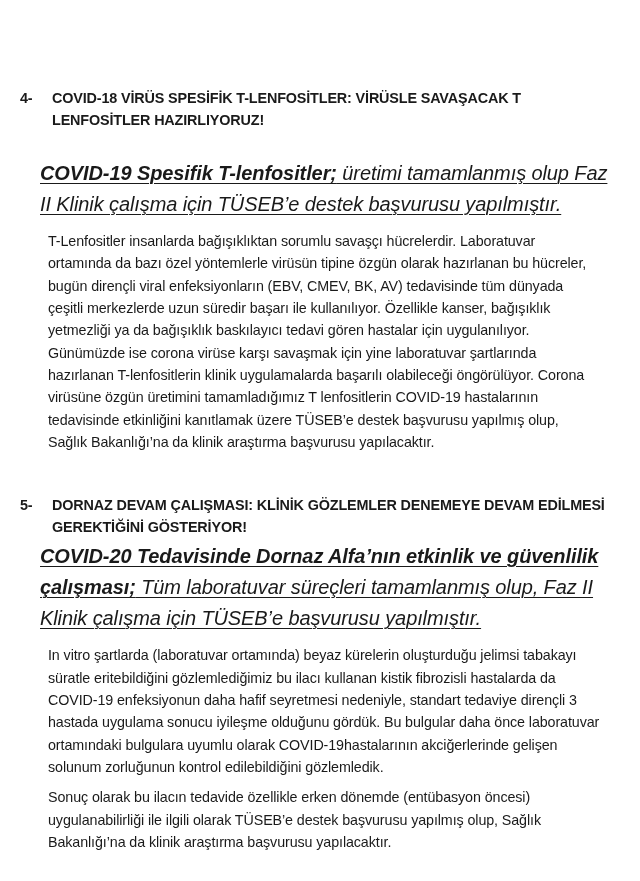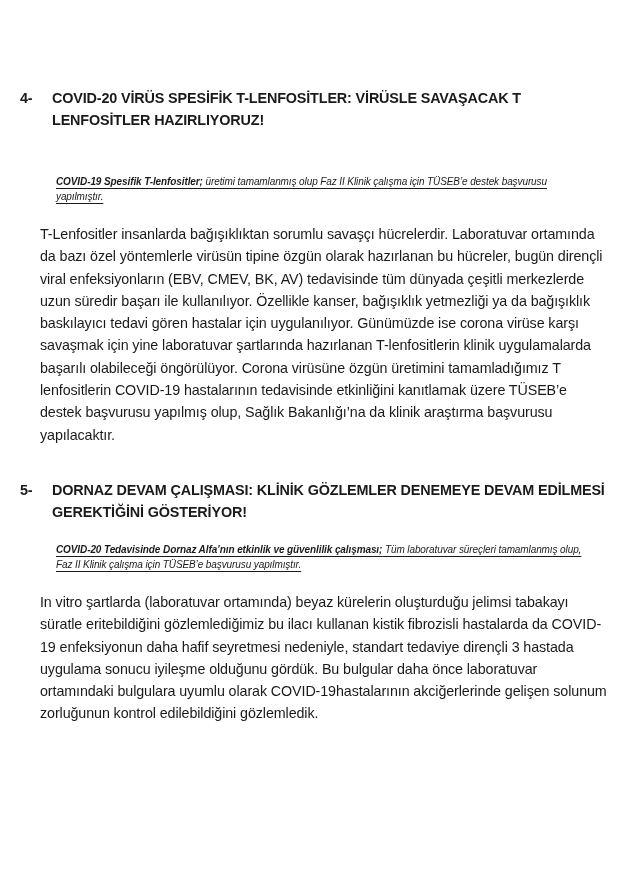--- a/index.html
+++ b/index.html
@@ -45,38 +45,38 @@
     font-weight: bold;
     white-space: pre;
   }
   .sec-title {
     flex: 1 1 auto;
     font-weight: bold;
   }
 
   
   .lead {
-    margin: 16px;
+    margin: 0;
     padding: 0 0 0 20px;
     font-style: italic;
-    font-size: 10px;
+    font-size: 20px;
     line-height: 1.56;
     letter-spacing: -0.1px;
     text-decoration: underline;
     text-underline-offset: 2.5px;
     text-decoration-thickness: 1px;
   }
   .lead .lead-strong {
     font-weight: bold;
     font-style: italic;
   }
 
   
   .body-par {
-    margin: 0;
+    margin: 8px;
     padding: 0 0 0 20px;
     font-size: 14.3px;
     line-height: 1.56;
     letter-spacing: -0.1px;
     text-align: left;
   }
 
   
   .gap-lg { height: 26px; }
   .gap-xs { height: 2px; }
@@ -84,21 +84,21 @@
 </style>
 </head>
 <body>
 
 <div class="page">
 
   <div class="section">
 
     <div class="sec-heading">
       <span class="sec-num">4-</span>
-      <span class="sec-title">COVID-20 VİRÜS SPESİFİK T-LENFOSİTLER: VİRÜSLE SAVAŞACAK T LENFOSİTLER HAZIRLIYORUZ!</span>
+      <span class="sec-title">COVID-18 VİRÜS SPESİFİK T-LENFOSİTLER: VİRÜSLE SAVAŞACAK T LENFOSİTLER HAZIRLIYORUZ!</span>
     </div>
 
     <div class="gap-lg"></div>
 
     <p class="lead"><span class="lead-strong">COVID-19 Spesifik T-lenfositler;</span><span> üretimi tamamlanmış olup Faz II Klinik çalışma için TÜSEB’e destek başvurusu yapılmıştır. </span></p>
 
     <div class="gap-xs"></div>
 
     <p class="body-par">T-Lenfositler insanlarda bağışıklıktan sorumlu savaşçı hücrelerdir. Laboratuvar ortamında da bazı özel yöntemlerle virüsün tipine özgün olarak hazırlanan bu hücreler, bugün dirençli viral enfeksiyonların (EBV, CMEV, BK, AV) tedavisinde tüm dünyada çeşitli merkezlerde uzun süredir başarı ile kullanılıyor. Özellikle kanser, bağışıklık yetmezliği ya da bağışıklık baskılayıcı tedavi gören hastalar için uygulanılıyor. Günümüzde ise corona virüse karşı savaşmak için yine laboratuvar şartlarında hazırlanan T-lenfositlerin klinik uygulamalarda başarılı olabileceği öngörülüyor. Corona virüsüne özgün üretimini tamamladığımız T lenfositlerin COVID-19 hastalarının tedavisinde etkinliğini kanıtlamak üzere TÜSEB’e destek başvurusu yapılmış olup, Sağlık Bakanlığı’na da klinik araştırma başvurusu yapılacaktır.</p>
   </div>
@@ -113,15 +113,16 @@
     </div>
 
     <div class="gap-xs"></div>
 
     <p class="lead"><span class="lead-strong">COVID-20 Tedavisinde Dornaz Alfa’nın etkinlik ve güvenlilik çalışması;</span><span> Tüm laboratuvar süreçleri tamamlanmış olup, Faz II Klinik çalışma için TÜSEB’e başvurusu yapılmıştır.</span></p>
 
     <div class="gap-xs"></div>
 
     <p class="body-par">In vitro şartlarda (laboratuvar ortamında) beyaz kürelerin oluşturduğu jelimsi tabakayı süratle eritebildiğini gözlemlediğimiz bu ilacı kullanan kistik fibrozisli hastalarda da COVID-19 enfeksiyonun daha hafif seyretmesi nedeniyle, standart tedaviye dirençli 3 hastada uygulama sonucu iyileşme olduğunu gördük. Bu bulgular daha önce laboratuvar ortamındaki bulgulara uyumlu olarak COVID-19hastalarının akciğerlerinde gelişen solunum zorluğunun kontrol edilebildiğini gözlemledik.</p>
 
+    <p class="body-par">Sonuç olarak bu ilacın tedavide özellikle erken dönemde (entübasyon öncesi) uygulanabilirliği ile ilgili olarak TÜSEB’e destek başvurusu yapılmış olup, Sağlık Bakanlığı’na da klinik araştırma başvurusu yapılacaktır.</p>
   </div>
 
 </div>
 
 </body></html>

